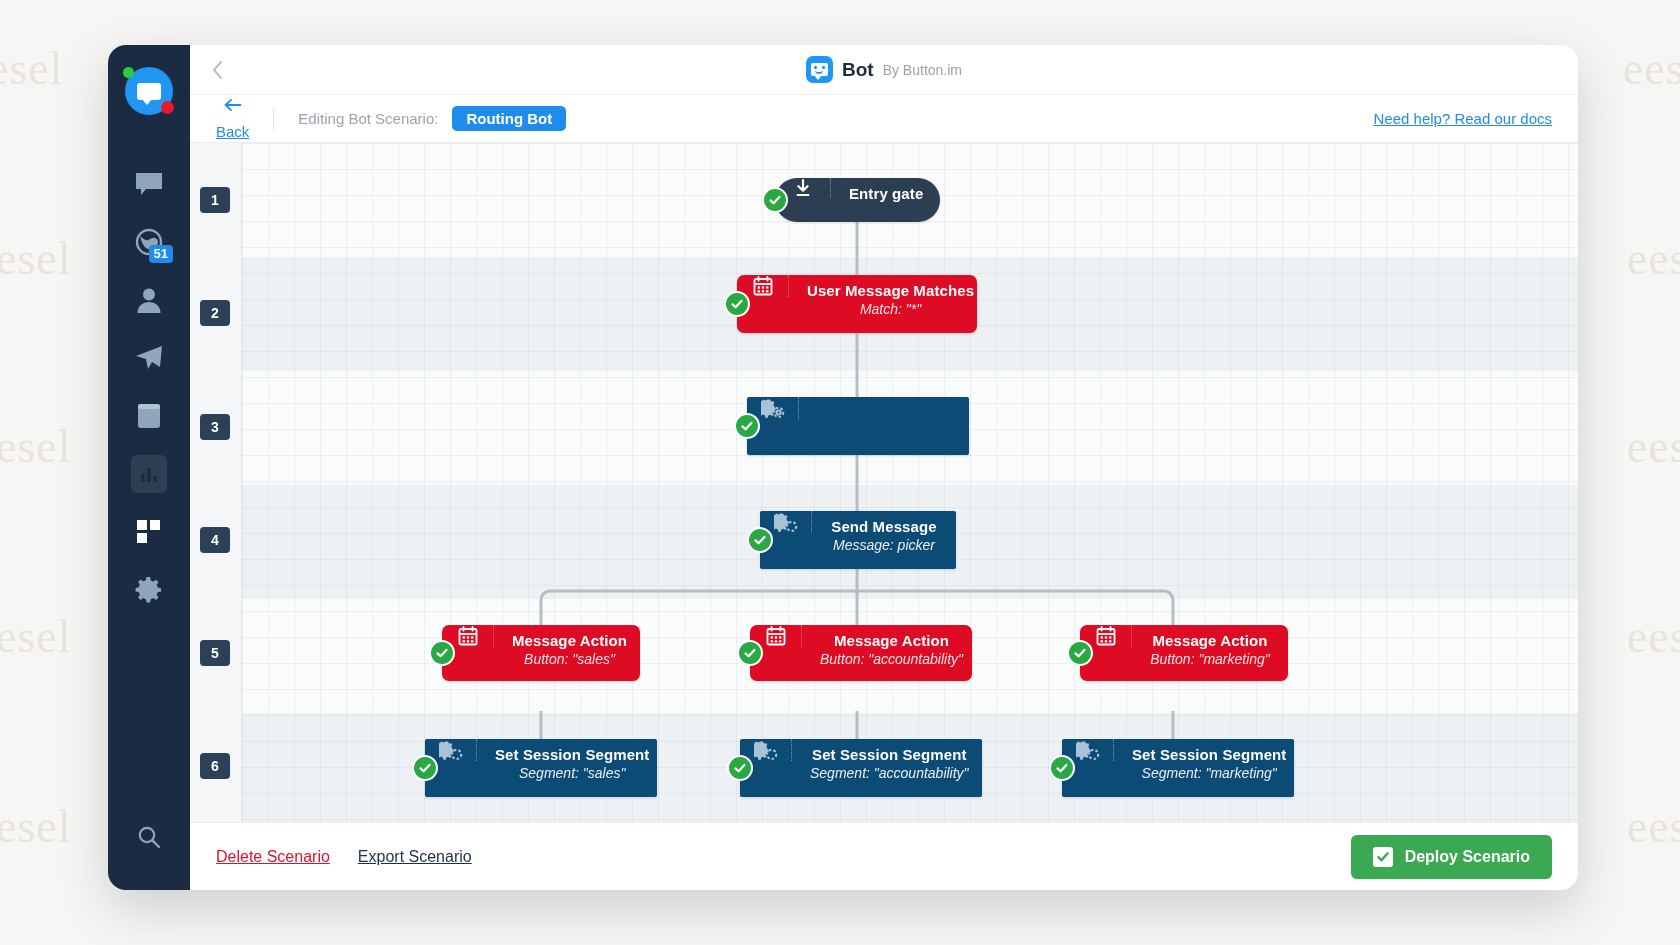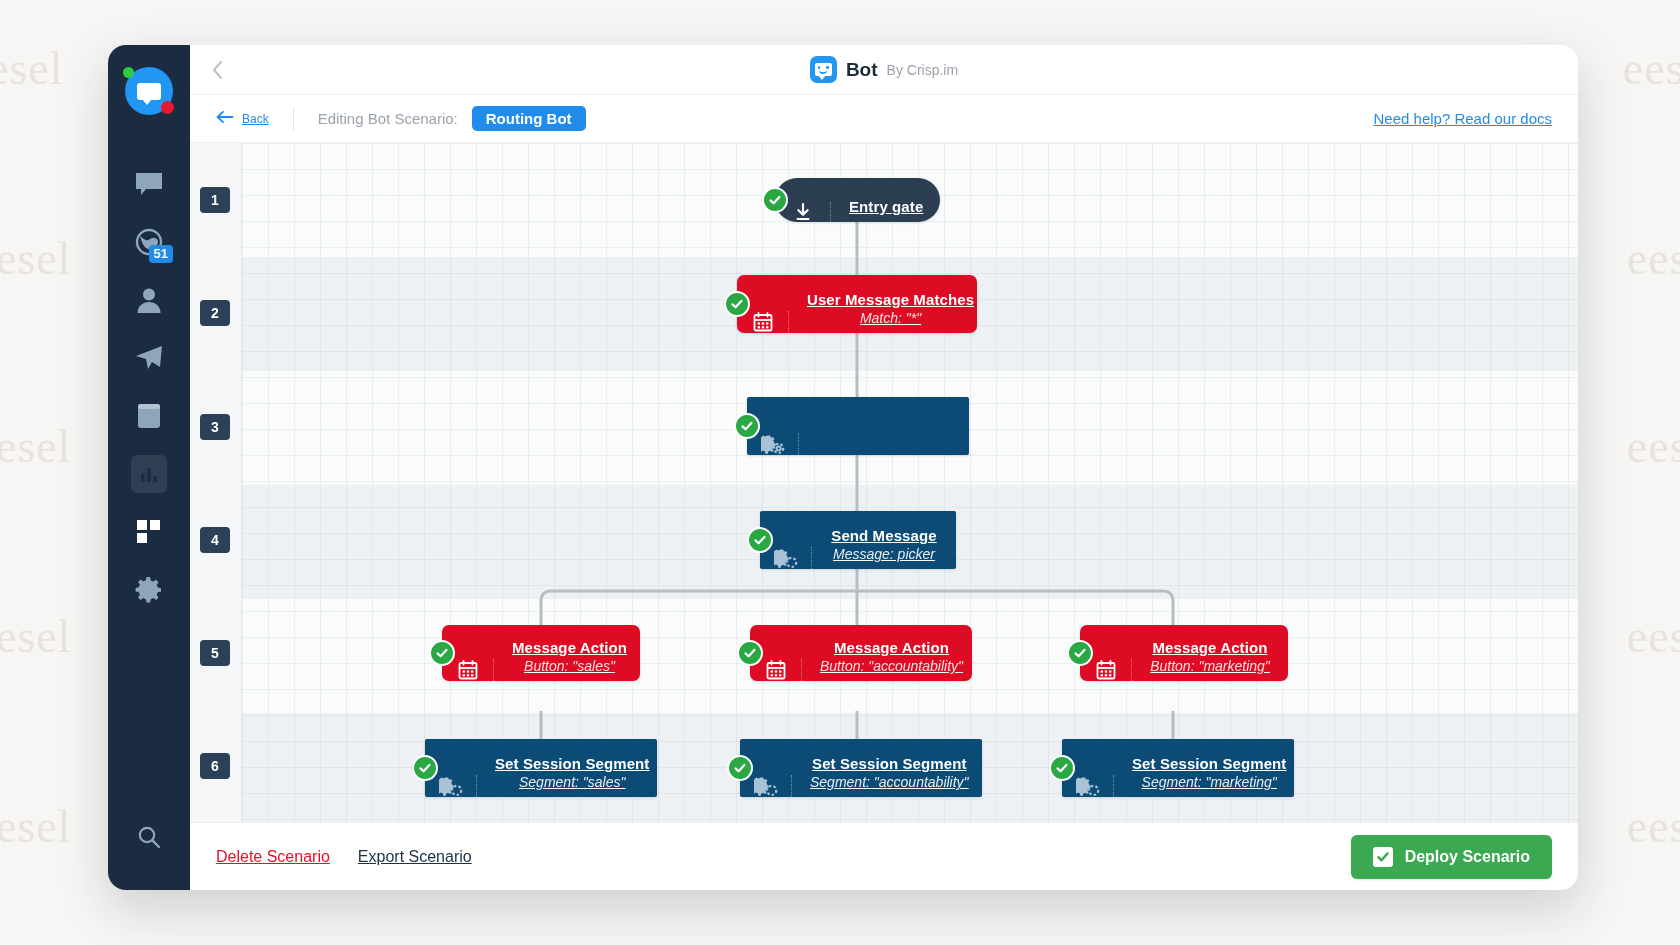--- a/index.html
+++ b/index.html
@@ -136,21 +136,21 @@
   .toolbar {
     height: 48px; flex: 0 0 48px;
     border-bottom: 1px solid #eceef0;
     display: flex; align-items: center;
     padding: 0 26px;
     background: #fff;
     gap: 0;
   }
   .back-link {
     display: flex; align-items: center; gap: 8px;
-    color: #1f8ceb; font-size: 12px; cursor: pointer;
+    color: #1f8ceb; font-size: 15px; cursor: pointer; flex-direction: column;
   }
   .back-link .lbl { text-decoration: underline; font-weight: 500; }
   .tb-sep { width: 1px; height: 24px; background: #e3e6e9; margin: 0 24px; }
   .tb-label { color: #9aa3ab; font-size: 15px; }
   .scenario-chip {
     margin-left: 14px;
     background: #1f8ceb; color: #fff; font-weight: bold; font-size: 15px;
     padding: 4px 14px; border-radius: 5px; cursor: pointer;
   }
   .help-link {
@@ -184,25 +184,24 @@
     background: #2c4057; color: #fff;
     font-size: 14px; font-weight: bold;
     display: flex; align-items: center; justify-content: center;
   }
 
   .edges { position: absolute; inset: 0; pointer-events: none; }
 
   
   .node {
     position: absolute;
-    display: flex; align-items: flex-end;
+    display: flex; align-items: flex-start;
     color: #fff;
     box-shadow: 0 1px 3px rgba(0,0,0,.13);
     cursor: pointer;
-    text-decoration: underline;
   }
   .node.pill { border-radius: 22px; }
   .node.round { border-radius: 7px; }
   .node.sq { border-radius: 2px; }
   .node.dark { background: #2c3e52; }
   .node.red  { background: #dd0b23; }
   .node.blue { background: #0d4b77; }
   .node .icon-cell {
     width: 52px; flex: 0 0 52px;
     display: flex; align-items: center; justify-content: center;
@@ -372,21 +371,21 @@
         </svg>
       </div>
       <div class="title-center">
         <div class="bot-logo">
           <div class="face">
             <div class="smile"></div>
             <div class="tail"></div>
           </div>
         </div>
         <div class="title-text">Bot</div>
-        <div class="title-sub">By Crisp.im</div>
+        <div class="title-sub">By Button.im</div>
       </div>
     </div>
 
     <div class="toolbar">
       <div class="back-link">
         <span>
           <svg width="18" height="14" viewBox="0 0 18 14">
             <line x1="1.6" y1="7" x2="16.5" y2="7" stroke="#1f8ceb" stroke-width="1.8" stroke-linecap="round"></line>
             <polyline points="7,1.8 1.6,7 7,12.2" fill="none" stroke="#1f8ceb" stroke-width="1.8" stroke-linecap="round" stroke-linejoin="round"></polyline>
           </svg>

